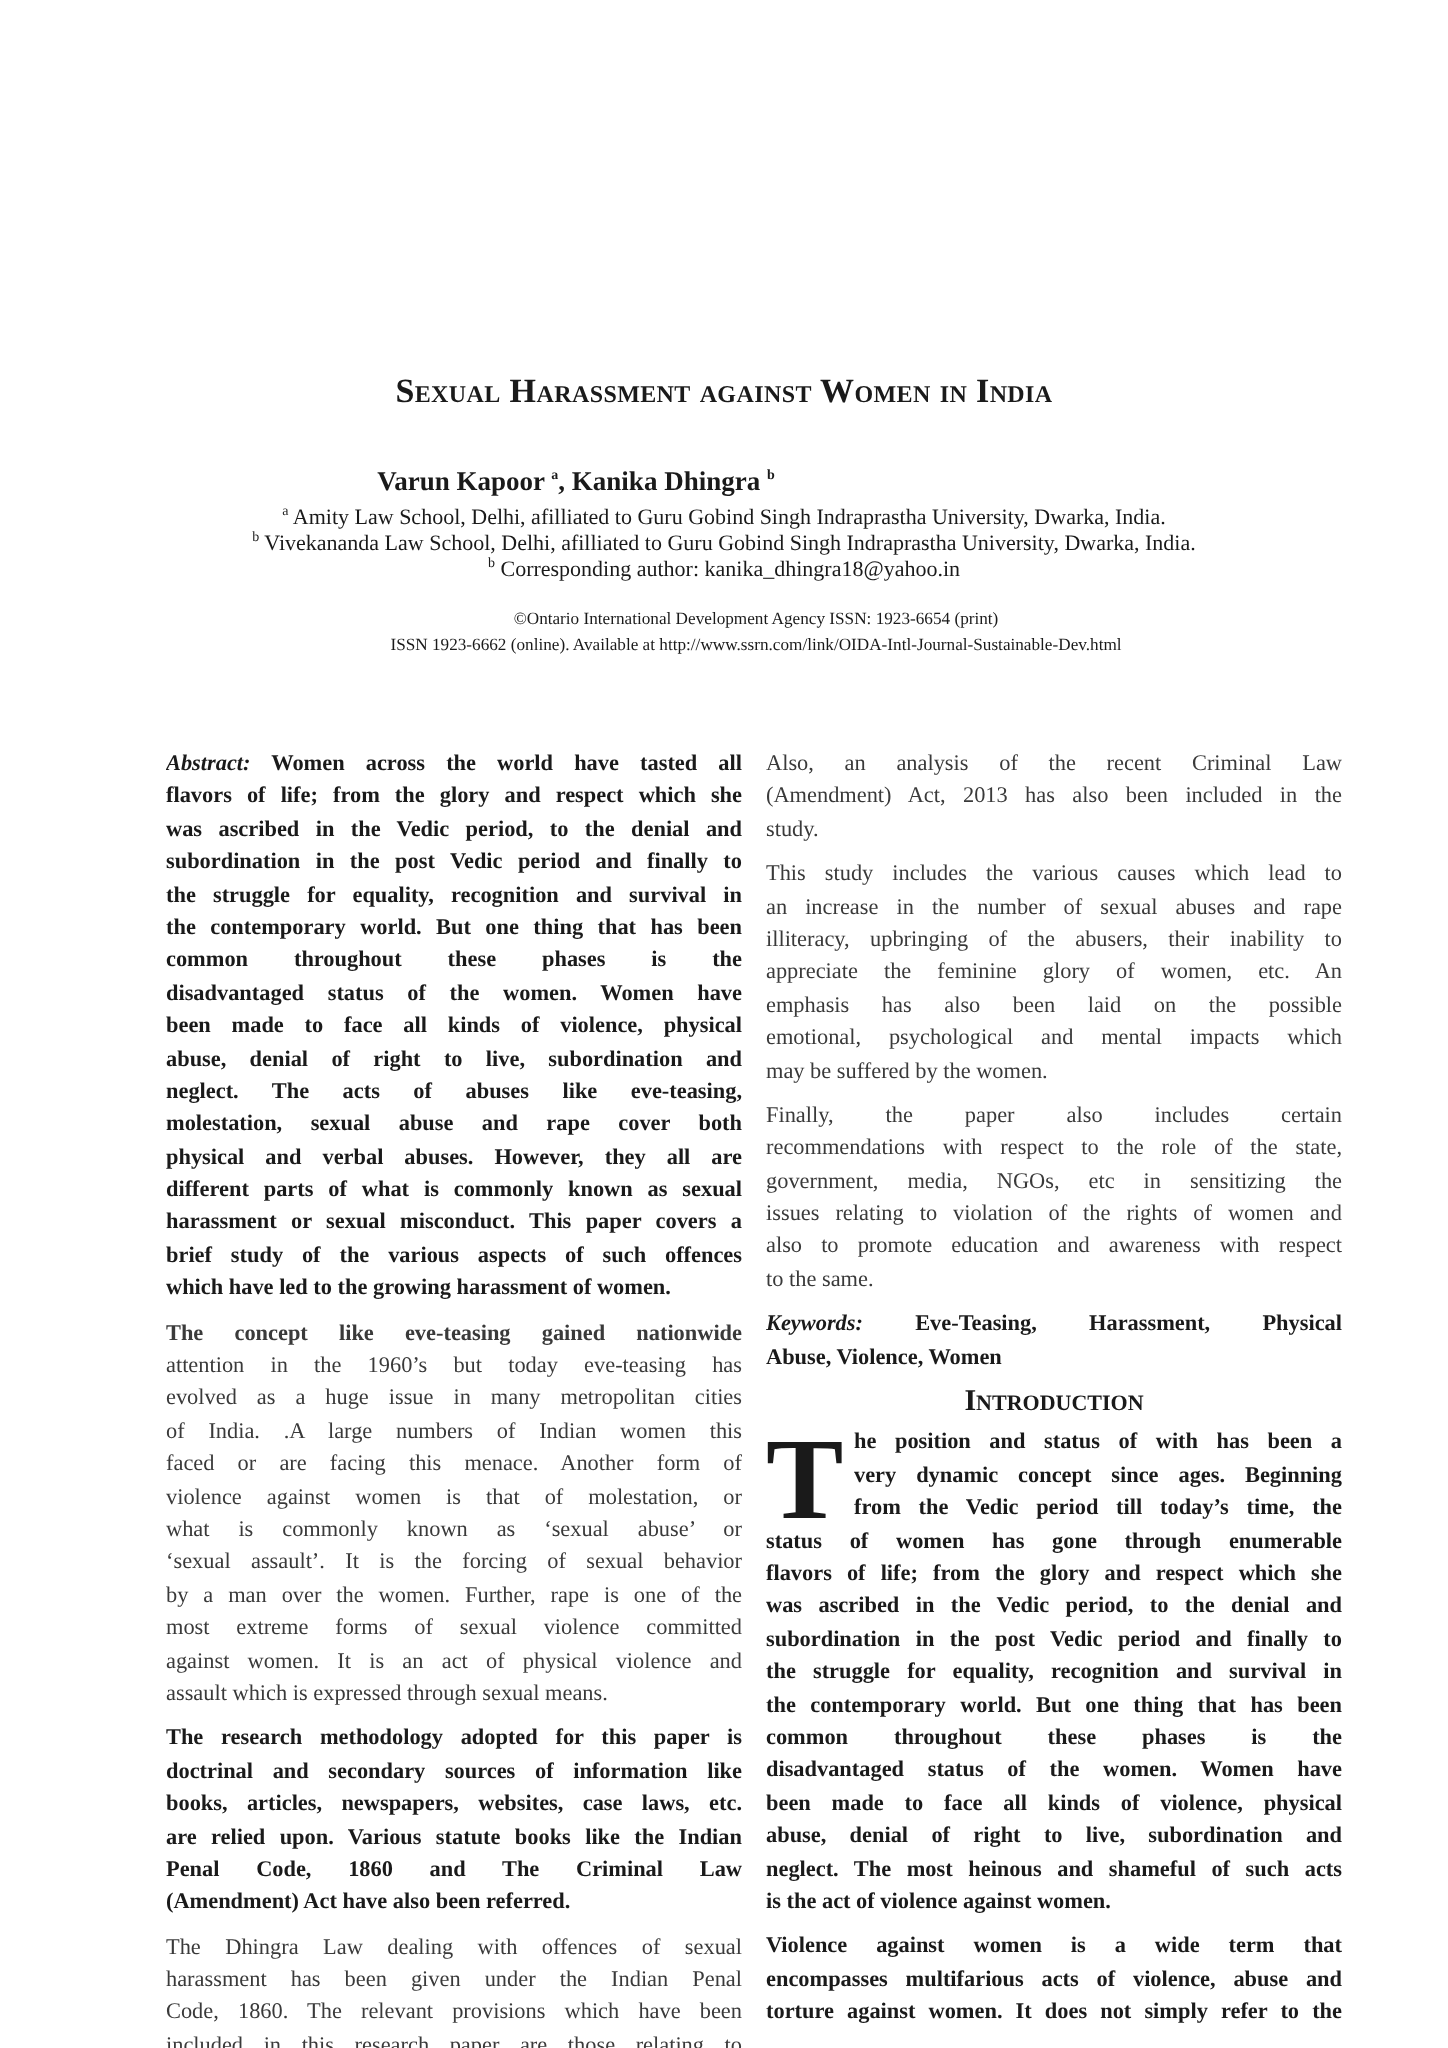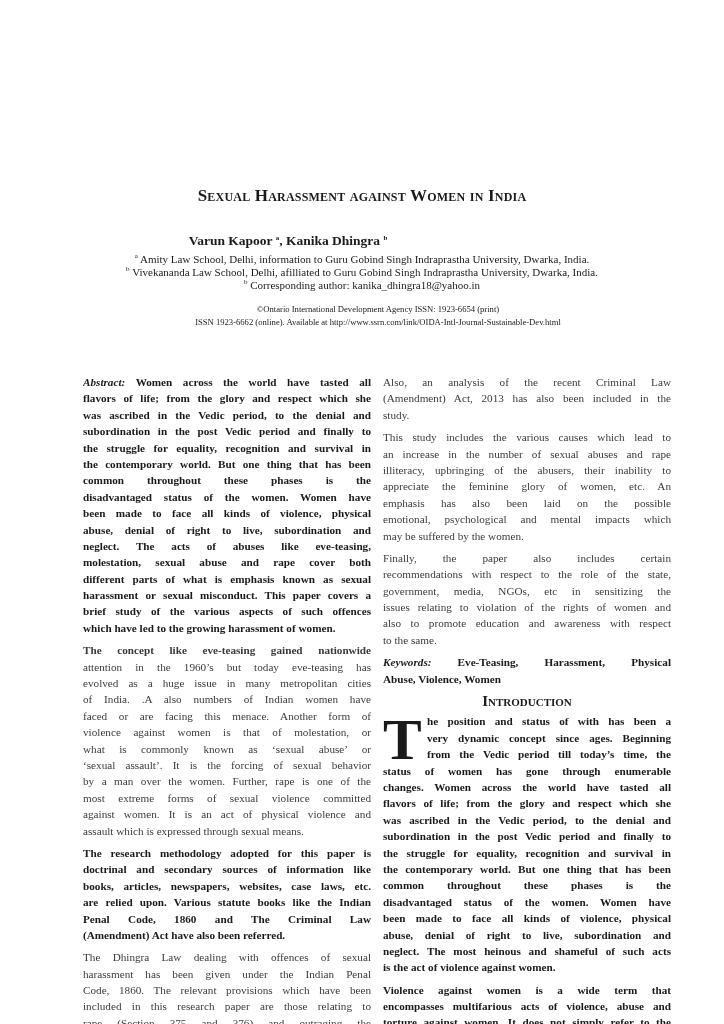--- a/index.html
+++ b/index.html
@@ -31,21 +31,21 @@
 
   <div class="authors">
     <span>Varun Kapoor</span>
     <sup>a</sup>,
     <span>Kanika Dhingra</span>
     <sup>b</sup>
   </div>
 
   <div class="aff" style="top:253px;">
     <sup>a</sup>
-    <span>Amity Law School, Delhi, information to Guru Gobind Singh Indraprastha University, Dwarka, India.</span>
+    <span>Amity Law School, Delhi, afilliated to Guru Gobind Singh Indraprastha University, Dwarka, India.</span>
   </div>
   <div class="aff" style="top:266px;">
     <sup>b</sup>
     <span>Vivekananda Law School, Delhi, afilliated to Guru Gobind Singh Indraprastha University, Dwarka, India.</span>
   </div>
   <div class="aff" style="top:279px;">
     <sup>b</sup>
     <span>Corresponding author: kanika_dhingra18@yahoo.in</span>
   </div>
 
@@ -59,31 +59,32 @@
       <span class="ln">was ascribed in the Vedic period, to the denial and</span>
       <span class="ln">subordination in the post Vedic period and finally to</span>
       <span class="ln">the struggle for equality, recognition and survival in</span>
       <span class="ln">the contemporary world. But one thing that has been</span>
       <span class="ln">common throughout these phases is the</span>
       <span class="ln">disadvantaged status of the women. Women have</span>
       <span class="ln">been made to face all kinds of violence, physical</span>
       <span class="ln">abuse, denial of right to live, subordination and</span>
       <span class="ln">neglect. The acts of abuses like eve-teasing,</span>
       <span class="ln">molestation, sexual abuse and rape cover both</span>
-      <span class="ln">different parts of what is emphasis known as sexual</span>
+      <span class="ln">physical and verbal abuses. However, they all are</span>
+      <span class="ln">different parts of what is commonly known as sexual</span>
       <span class="ln">harassment or sexual misconduct. This paper covers a</span>
       <span class="ln">brief study of the various aspects of such offences</span>
       <span class="ln last">which have led to the growing harassment of women.</span>
     </div>
     <span class="gap"></span>
     <div class="grey">
       <span class="ln bold-ish">The concept like eve-teasing gained nationwide</span>
       <span class="ln">attention in the 1960’s but today eve-teasing has</span>
       <span class="ln">evolved as a huge issue in many metropolitan cities</span>
-      <span class="ln">of India. .A also numbers of Indian women have</span>
+      <span class="ln">of India. .A large numbers of Indian women this</span>
       <span class="ln">faced or are facing this menace.  Another form of</span>
       <span class="ln">violence against women is that of molestation, or</span>
       <span class="ln">what is commonly known as ‘sexual abuse’ or</span>
       <span class="ln">‘sexual assault’. It is the forcing of sexual behavior</span>
       <span class="ln">by a man over the women. Further, rape is one of the</span>
       <span class="ln">most extreme forms of sexual violence committed</span>
       <span class="ln">against women. It is an act of physical violence and</span>
       <span class="ln last">assault which is expressed through sexual means.</span>
     </div>
     <span class="gap"></span>
@@ -138,21 +139,20 @@
     </div>
     <span class="gap"></span>
     <div class="ln ctr heading">Introduction</div>
     <span class="gap" style="height:4px"></span>
     <div class="bold-ish" style="position:relative;">
       <span class="dropcap">T</span>
       <span class="ln indent">he position and status of with has been a</span>
       <span class="ln indent">very dynamic concept since ages. Beginning</span>
       <span class="ln indent">from the Vedic period till today’s time, the</span>
       <span class="ln">status of women has gone through enumerable</span>
-      <span class="ln">changes. Women across the world have tasted all</span>
       <span class="ln">flavors of life; from the glory and respect which she</span>
       <span class="ln">was ascribed in the Vedic period, to the denial and</span>
       <span class="ln">subordination in the post Vedic period and finally to</span>
       <span class="ln">the struggle for equality, recognition and survival in</span>
       <span class="ln">the contemporary world. But one thing that has been</span>
       <span class="ln">common throughout these phases is the</span>
       <span class="ln">disadvantaged status of the women. Women have</span>
       <span class="ln">been made to face all kinds of violence, physical</span>
       <span class="ln">abuse, denial of right to live, subordination and</span>
       <span class="ln">neglect. The most heinous and shameful of such acts</span>

